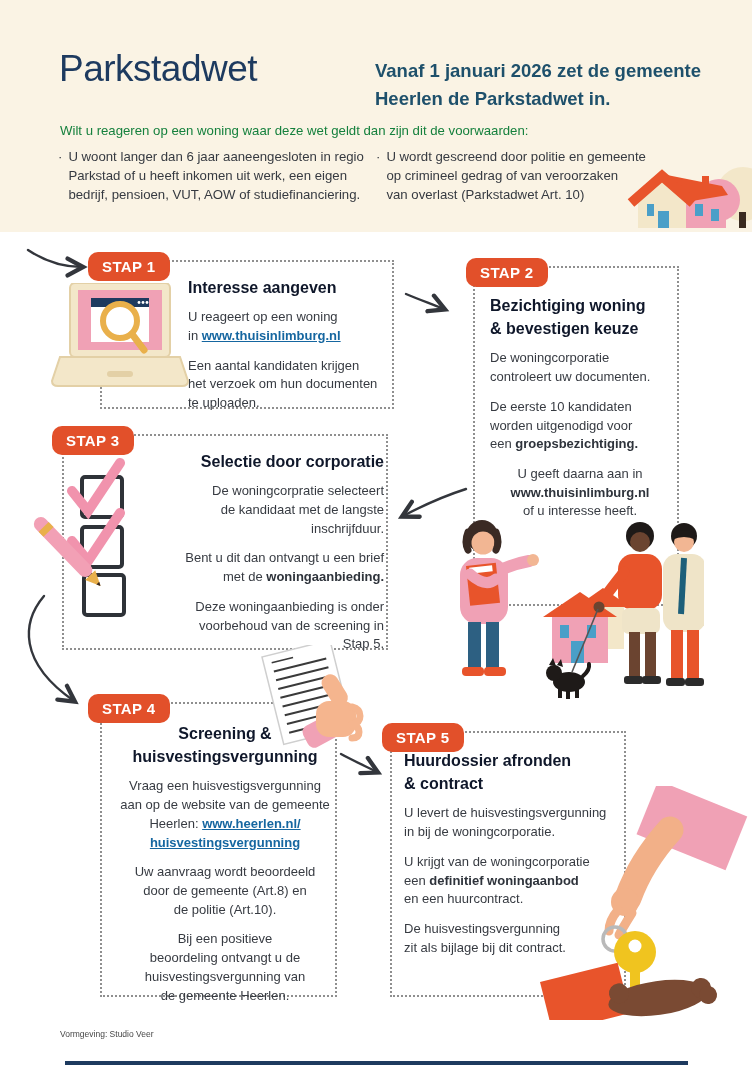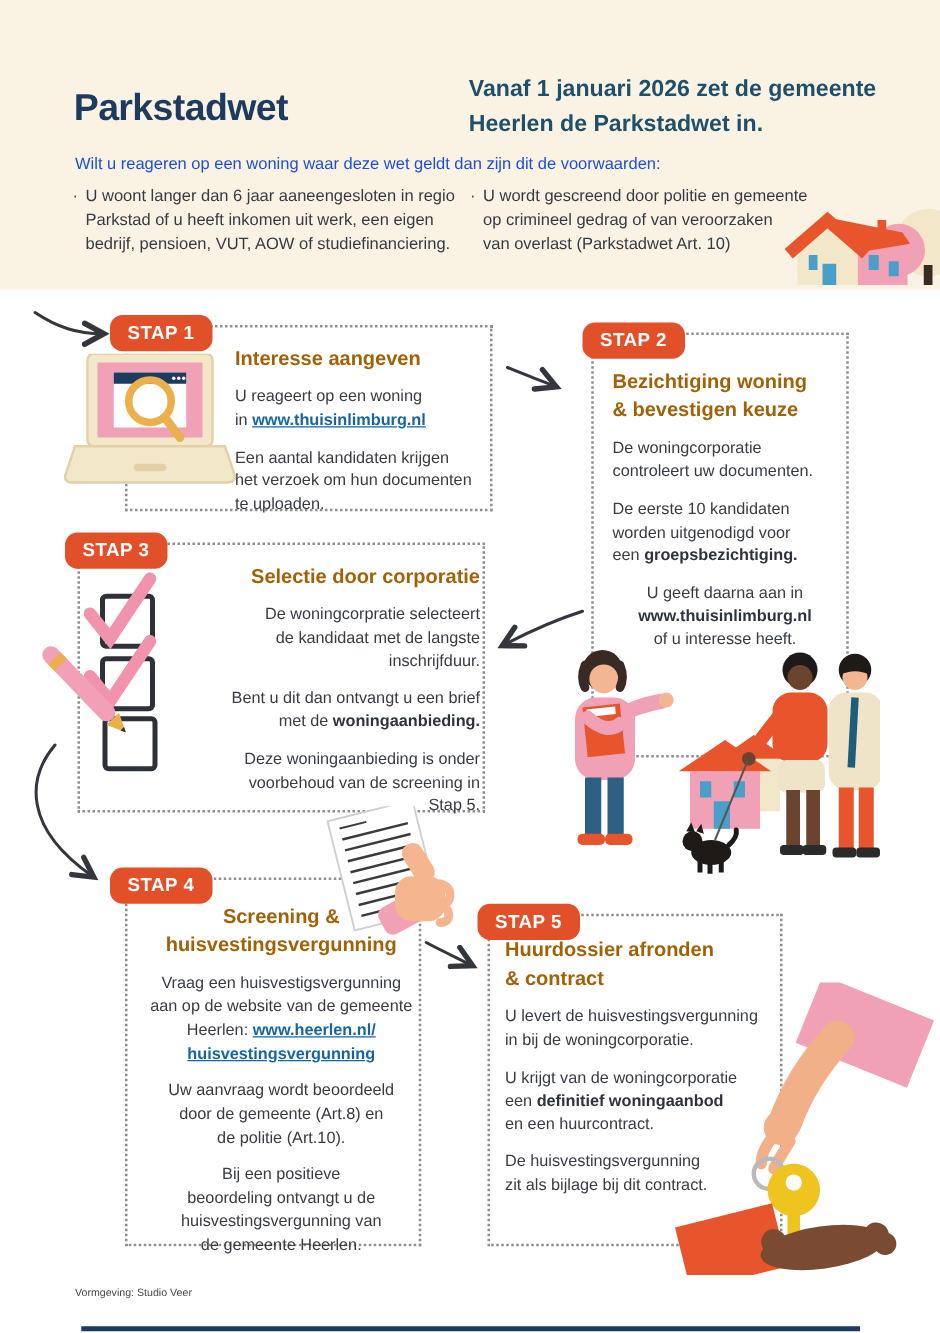--- a/index.html
+++ b/index.html
@@ -1,43 +1,43 @@
 <!DOCTYPE html>
 <html><head>
 <meta charset="utf-8">
 <style>
   html,body{margin:0;padding:0;background:#ffffff;}
   .page{position:relative;width:752px;height:1066px;background:#ffffff;overflow:hidden;
         font-family:"Liberation Sans","DejaVu Sans",sans-serif;color:#373b42;}
   .abs{position:absolute;}
   .pre{white-space:pre-line;}
   .header{left:0;top:0;width:752px;height:232px;background:#faf3e4;}
-  .main-title{left:59px;top:48px;font-size:30px;font-weight:700;color:#1d3a5f;letter-spacing:-0.5px;margin-top:22px;}
+  .main-title{left:59px;top:48px;font-size:37px;font-weight:400;color:#1d3a5f;letter-spacing:-0.5px;}
   .subtitle{left:375px;top:57px;width:330px;font-size:18.5px;font-weight:700;color:#1e506b;line-height:1.5;}
-  .intro{left:60px;top:123px;font-size:13.2px;color:#1d4ed8;}
+  .intro{left:60px;top:123px;font-size:13.2px;color:#15803d;}
   .bullet{display:flex;font-size:13.2px;line-height:1.45;color:#363a41;}
   .bullet .dot{margin-right:6px;}
   .bullet1{left:58px;top:147px;width:312px;}
   .bullet2{left:376px;top:147px;width:300px;}
   .footer-credit{left:60px;top:1029px;font-size:8.5px;color:#474747;}
   .bottom-bar{left:65px;top:1061px;width:623px;height:4px;background:#1d3a5f;}
   .stepbox{border:2px dotted #8f8f8f;background:transparent;}
   .box1{left:100px;top:260px;width:290px;height:145px;}
   .box2{left:473px;top:266px;width:202px;height:336px;}
   .box3{left:62px;top:434px;width:322px;height:212px;}
   .box4{left:100px;top:702px;width:233px;height:291px;}
   .box5{left:390px;top:731px;width:232px;height:262px;}
   .badge{background:#e2502a;color:#ffffff;font-size:15px;font-weight:700;letter-spacing:0.4px;
          padding:6px 14px;display:inline-block;border-radius:10px;}
   .badge1{left:88px;top:252px;}
   .badge2{left:466px;top:258px;}
   .badge3{left:52px;top:426px;}
   .badge4{left:88px;top:694px;}
   .badge5{left:382px;top:723px;}
-  .step-title{font-size:16px;font-weight:700;color:#a16207;line-height:1.45;margin:0 0 9px 0;}
+  .step-title{font-size:16px;font-weight:700;color:#0f172a;line-height:1.45;margin:0 0 9px 0;}
   .para{font-size:13px;line-height:1.44;color:#373b42;margin:0 0 11px 0;}
   .para .b{font-weight:700;color:#2e333b;}
   .link{color:#1566a0;font-weight:700;text-decoration:underline;cursor:pointer;}
   .text1{left:188px;top:276px;width:204px;}
   .text2{left:490px;top:294px;width:180px;}
   .text3{left:148px;top:450px;width:236px;text-align:right;}
   .text4{left:118px;top:722px;width:214px;text-align:center;}
   .text5{left:404px;top:749px;width:218px;}
   .gap-top{margin-top:0;text-align:center;}
   svg{display:block;}

